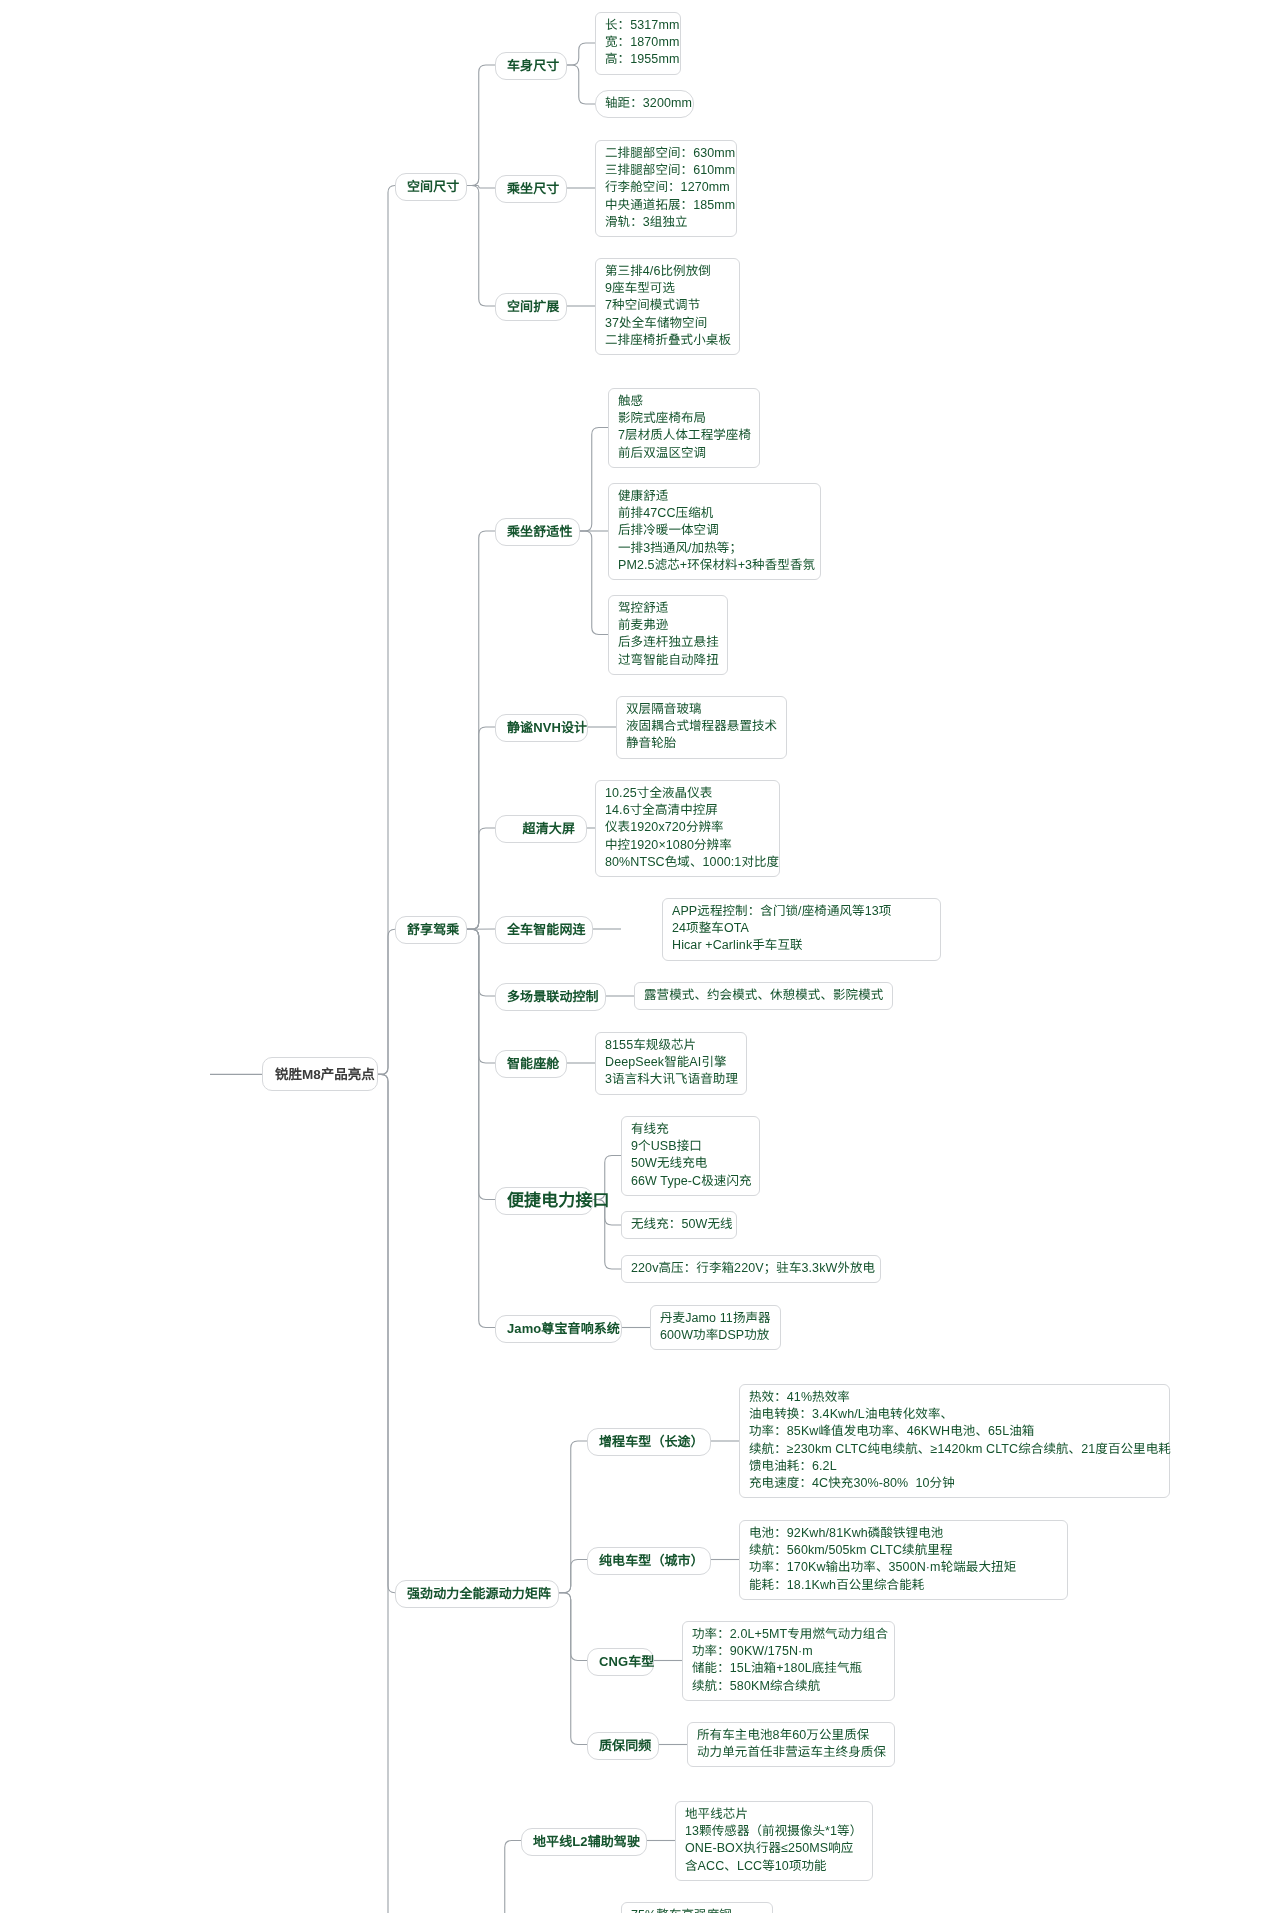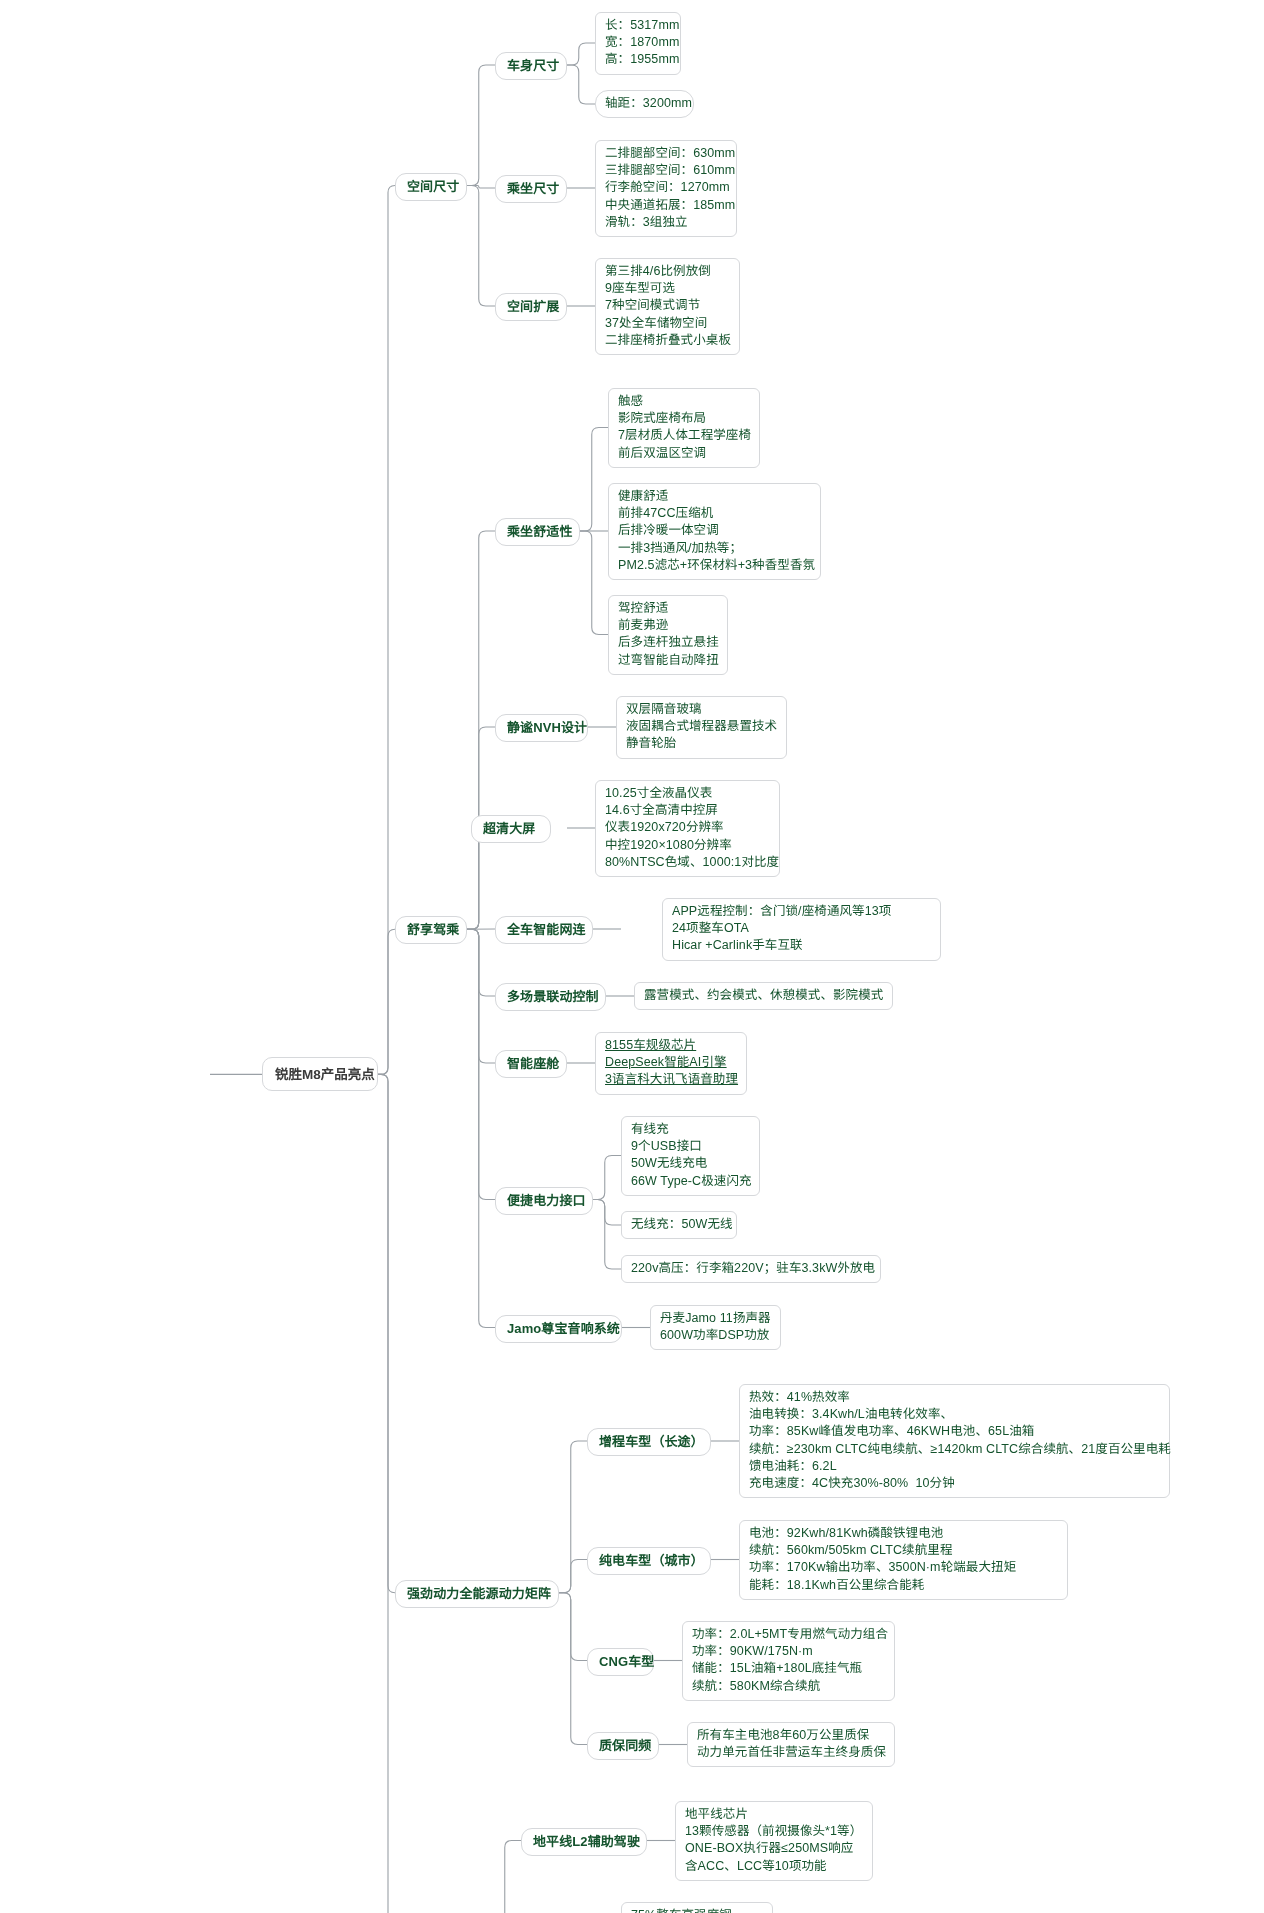--- a/index.html
+++ b/index.html
@@ -174,37 +174,37 @@
 一排3挡通风/加热等；
 PM2.5滤芯+环保材料+3种香型香氛</div>
       <div class="node leaf" style="font-size: 12.5px; left: 608px; top: 595px; width: 120px; min-height: 79px;">驾控舒适
 前麦弗逊
 后多连杆独立悬挂
 过弯智能自动降扭</div>
       <div class="node branch cat" style="font-size: 13px; left: 495px; top: 714px; width: 93px; min-height: 26px;">静谧NVH设计</div>
       <div class="node leaf" style="font-size: 12.5px; left: 616px; top: 696px; width: 171px; min-height: 62px;">双层隔音玻璃
 液固耦合式增程器悬置技术
 静音轮胎</div>
-      <div class="node branch cat" style="font-size: 13px; left: 471px; top: 815px; width: 80px; min-height: 26px;">超清大屏</div>
+      <div class="node branch cat" style="font-size: 13px; left: 495px; top: 815px; width: 92px; min-height: 26px; text-align: right;">超清大屏</div>
       <div class="node leaf" style="font-size: 12.5px; left: 595px; top: 780px; width: 185px; min-height: 96px;">10.25寸全液晶仪表
 14.6寸全高清中控屏
 仪表1920x720分辨率
 中控1920×1080分辨率
 80%NTSC色域、1000:1对比度</div>
       <div class="node branch cat" style="font-size: 13px; left: 495px; top: 916px; width: 98px; min-height: 26px;">全车智能网连</div>
       <div class="node leaf" style="font-size: 12.5px; left: 621px; top: 898px; width: 279px; min-height: 62px; margin-left: 41px;">APP远程控制：含门锁/座椅通风等13项
 24项整车OTA
 Hicar +Carlink手车互联</div>
       <div class="node branch cat" style="font-size: 13px; left: 495px; top: 983px; width: 111px; min-height: 26px;">多场景联动控制</div>
       <div class="node leaf" style="font-size: 12.5px; left: 634px; top: 982px; width: 259px; min-height: 28px;">露营模式、约会模式、休憩模式、影院模式</div>
       <div class="node branch cat" style="font-size: 13px; left: 495px; top: 1050px; width: 72px; min-height: 26px;">智能座舱</div>
-      <div class="node leaf" style="font-size: 12.5px; left: 595px; top: 1032px; width: 152px; min-height: 62px; text-decoration: underline;">8155车规级芯片
+      <div class="node leaf" style="font-size: 12.5px; left: 595px; top: 1032px; width: 152px; min-height: 62px;">8155车规级芯片
 DeepSeek智能AI引擎
 3语言科大讯飞语音助理</div>
-      <div class="node branch cat" style="font-size: 13px; left: 495px; top: 1186.5px; width: 98px; min-height: 26px;">便捷电力接口</div>
+      <div class="node branch cat" style="font-size: 17px; left: 495px; top: 1186.5px; width: 98px; min-height: 26px;">便捷电力接口</div>
       <div class="node leaf" style="font-size: 12.5px; left: 621px; top: 1116px; width: 139px; min-height: 79px;">有线充
 9个USB接口
 50W无线充电
 66W Type-C极速闪充</div>
       <div class="node leaf" style="font-size: 12.5px; left: 621px; top: 1211px; width: 116px; min-height: 28px;">无线充：50W无线</div>
       <div class="node leaf" style="font-size: 12.5px; left: 621px; top: 1255px; width: 260px; min-height: 28px;">220v高压：行李箱220V；驻车3.3kW外放电</div>
       <div class="node branch cat" style="font-size: 13px; left: 495px; top: 1314.5px; width: 127px; min-height: 26px;">Jamo尊宝音响系统</div>
       <div class="node leaf" style="font-size: 12.5px; left: 650px; top: 1305px; width: 131px; min-height: 45px;">丹麦Jamo 11扬声器
 600W功率DSP功放</div>
       <div class="node branch cat" style="font-size: 13px; left: 395px; top: 1579.75px; width: 164px; min-height: 26px;">强劲动力全能源动力矩阵</div>

